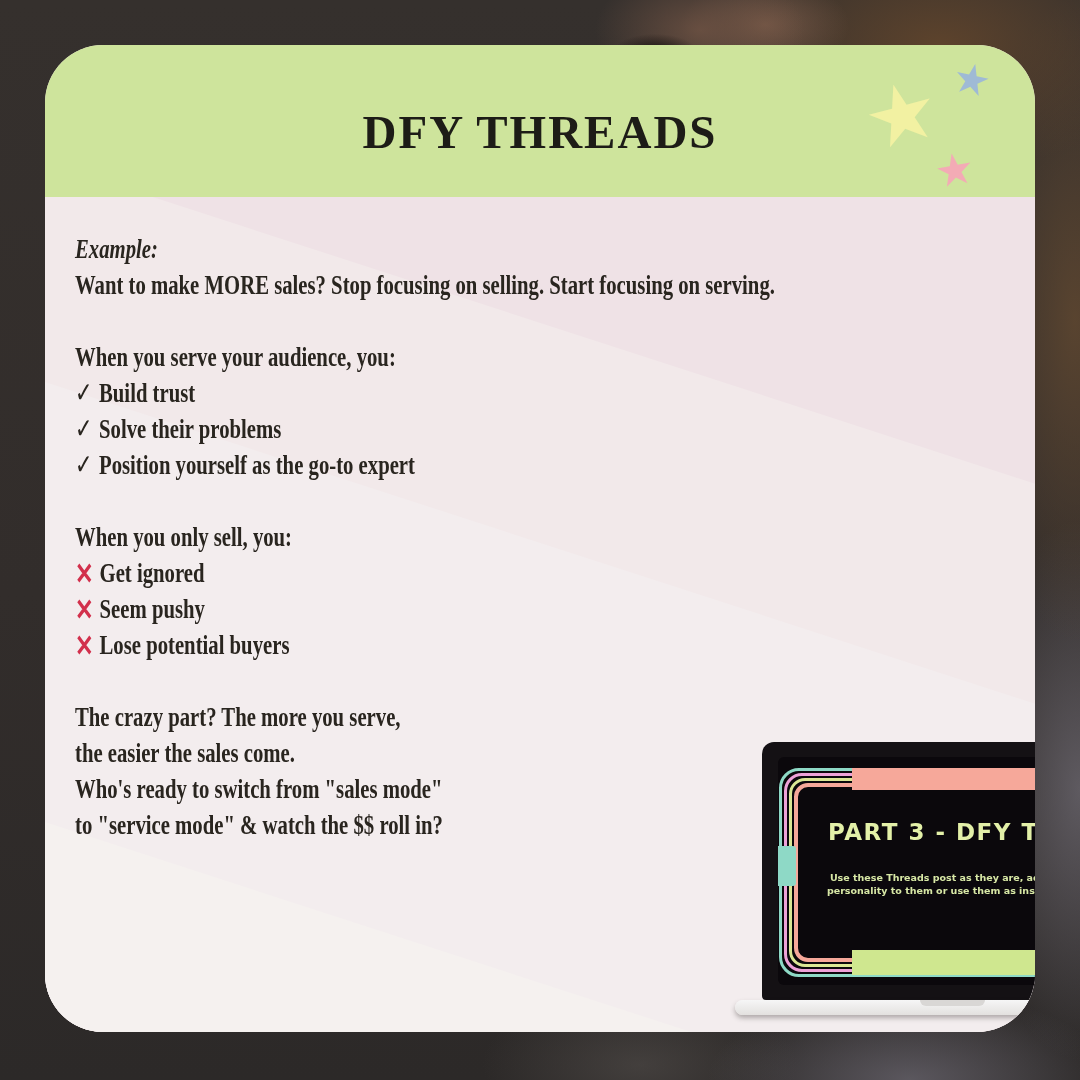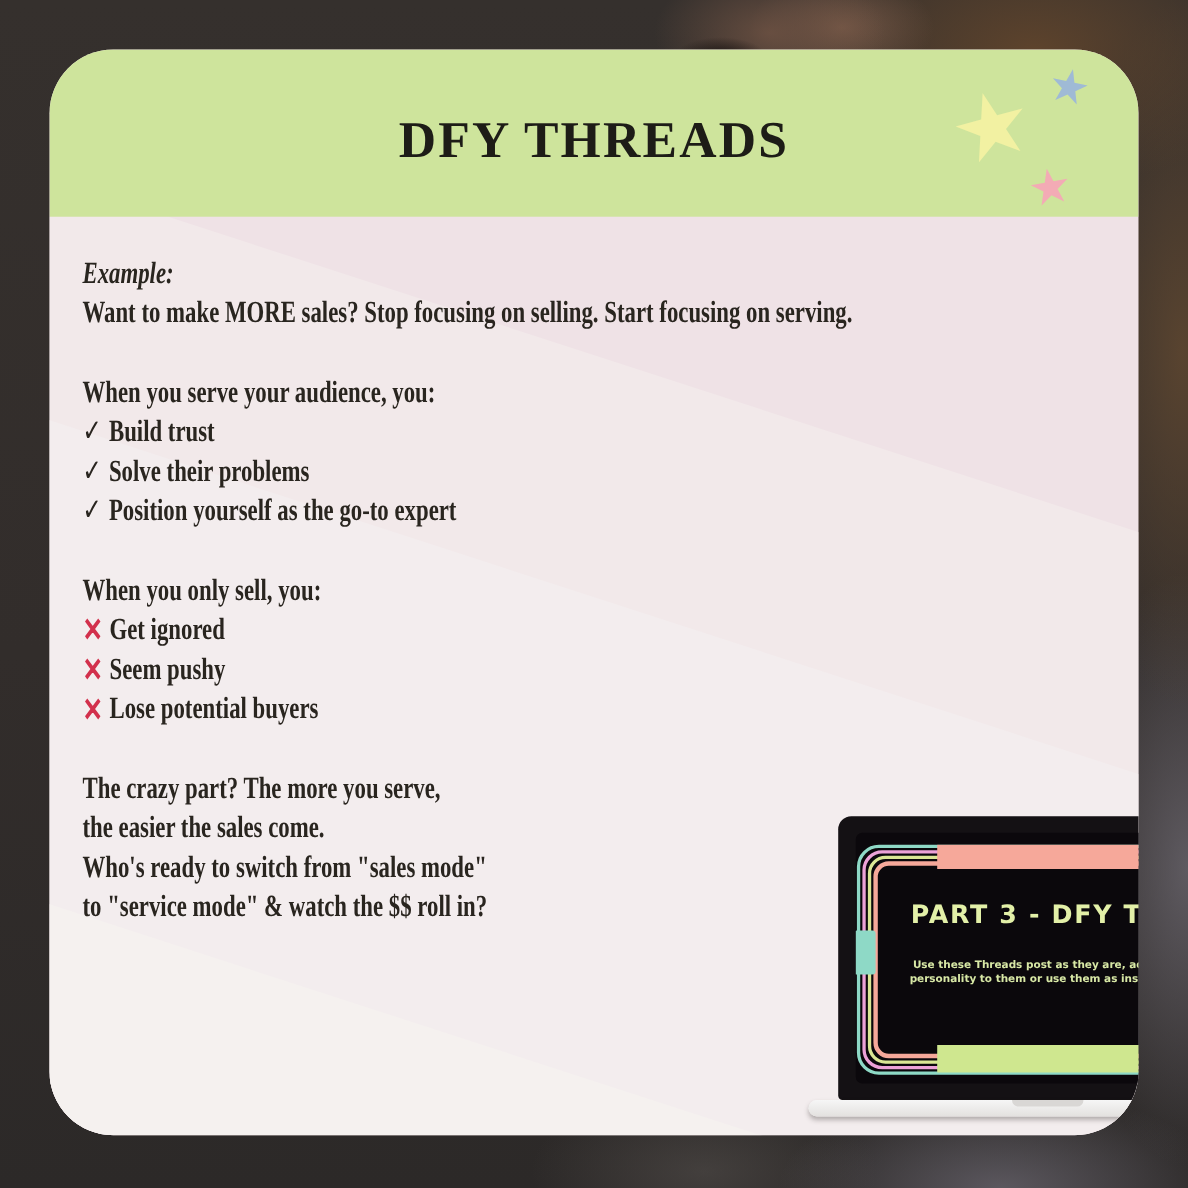--- a/index.html
+++ b/index.html
@@ -35,21 +35,21 @@
   .band1 { top:-100px; background:#f2e9ea; }
   .band2 { top:120px;  background:#f3edee; }
   .band3 { top:560px;  background:#f5f1ef; }
 
   
   .header {
     position:absolute; left:0; top:0; width:100%; height:152px; z-index:4;
     background:var(--header-bg,#cee49c);
   }
   .title {
-    margin:0; padding-top:56px; text-align:center;
+    margin:16px; padding-top:44px; text-align:center;
     font-size:47px; font-weight:700; letter-spacing:2px; color:#1d1c17;
   }
   .star { position:absolute; line-height:1; user-select:none; }
   .star-yellow { left:820px; top:30px; font-size:82px; transform:rotate(-15deg); }
   .star-blue   { left:908px; top:14px; font-size:42px; transform:rotate(12deg); }
   .star-pink   { left:890px; top:104px; font-size:44px; transform:rotate(-10deg); }
 
   
   .content {
     position:absolute; left:30px; top:186px; width:1240px; z-index:2;

